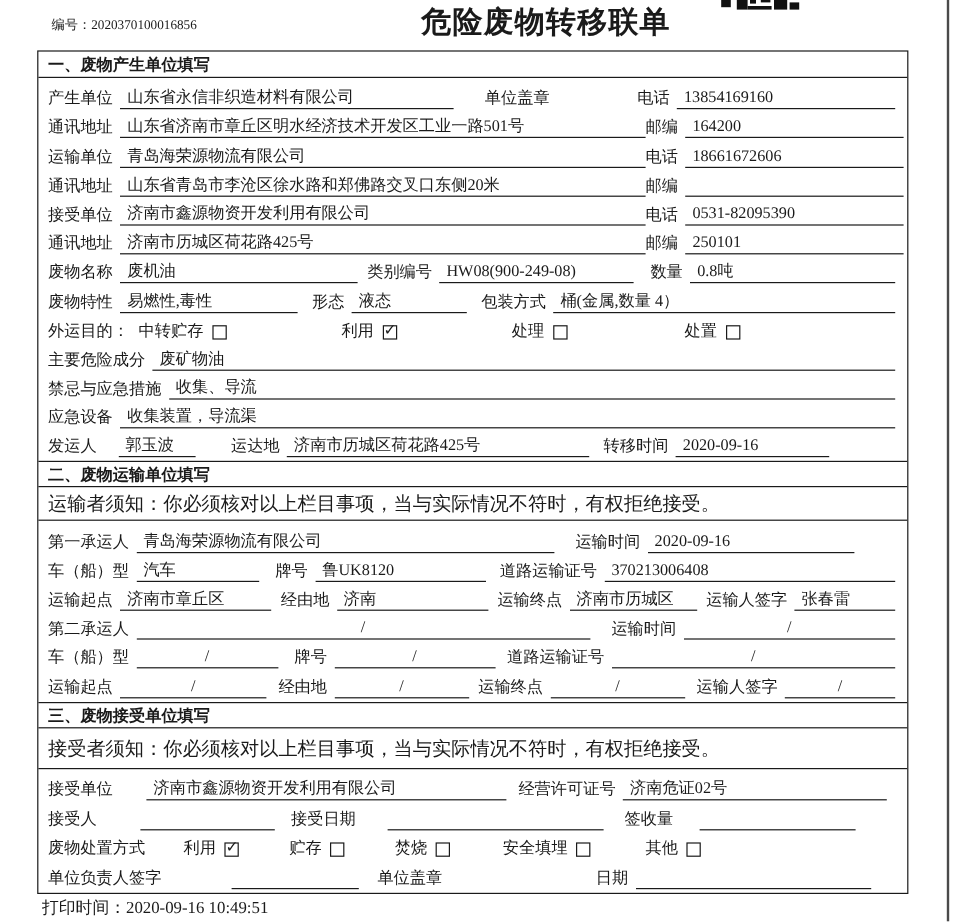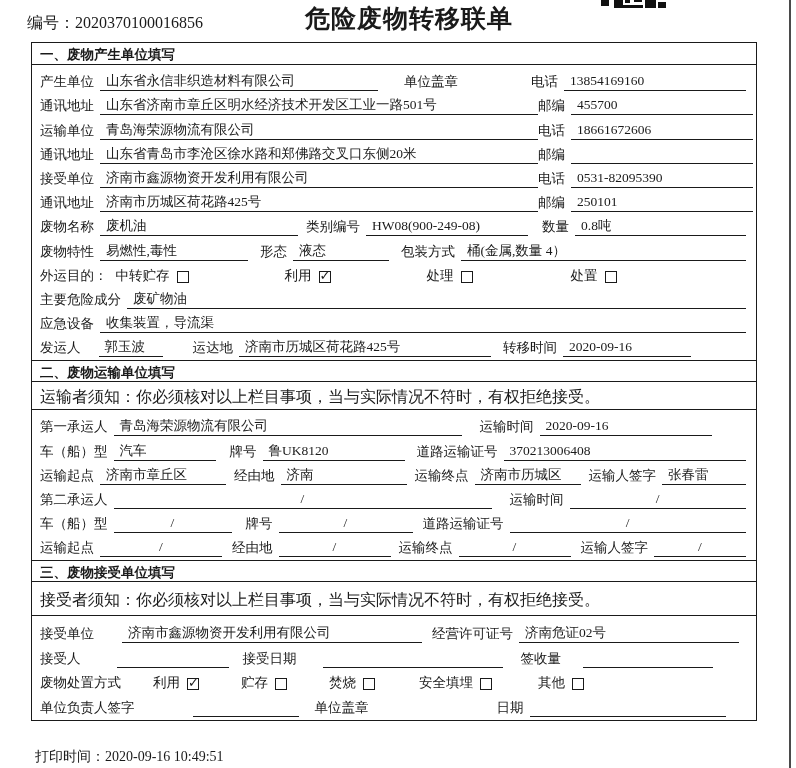--- a/index.html
+++ b/index.html
@@ -4,23 +4,23 @@
 <style>
   html,body{margin:0;padding:0;}
   body{
     width:796px;height:768px;background:#ffffff;
     font-family:"Liberation Serif","DejaVu Serif",serif;
     color:#1a1a1a;
   }
   .page{position:relative;width:796px;height:768px;background:#fff;overflow:hidden;}
 
   
-  .serial{position:absolute;left:27px;top:13px;font-size:16px;white-space:nowrap;text-align:right;}
+  .serial{position:absolute;left:43px;top:13px;font-size:11px;white-space:nowrap;text-align:right;}
   .title{
-    position:absolute;left:305px;top:2px;width:300px;margin:0;text-align:left;
+    position:absolute;left:305px;top:2px;width:300px;margin:0;text-align:center;
     font-size:25px;font-weight:bold;letter-spacing:1px;
     font-family:Liberation Serif, serif;
   }
   .qr{position:absolute;left:598px;top:0;}
 
   
   .form-table{
     position:absolute;left:31px;top:42px;width:726px;
     border:1.6px solid #1a1a1a;box-sizing:border-box;background:#fff;
   }
@@ -96,21 +96,21 @@
           <span class="f-label">产生单位</span>
           <span class="uline" style="width: 278px;">山东省永信非织造材料有限公司</span>
           <span class="f-label" style="margin-left: 26px;">单位盖章</span>
           <span class="f-label push">电话</span>
           <span class="uline" style="width: 182px;">13854169160</span>
         </div>
         <div class="form-row">
           <span class="f-label">通讯地址</span>
           <span class="uline" style="width: 438px;">山东省济南市章丘区明水经济技术开发区工业一路501号</span>
           <span class="f-label push">邮编</span>
-          <span class="uline" style="width: 182px;">455700</span>
+          <span class="uline" style="width: 182px;">164200</span>
         </div>
         <div class="form-row">
           <span class="f-label">运输单位</span>
           <span class="uline" style="width: 438px;">青岛海荣源物流有限公司</span>
           <span class="f-label push">电话</span>
           <span class="uline" style="width: 182px;">18661672606</span>
         </div>
         <div class="form-row">
           <span class="f-label">通讯地址</span>
           <span class="uline" style="width: 438px;">山东省青岛市李沧区徐水路和郑佛路交叉口东侧20米</span>
@@ -162,20 +162,24 @@
             <span class="cb-box"></span>
           </span>
           <span class="cb-item" style="margin-left: 98px;">
             <span class="f-label">处置</span>
             <span class="cb-box"></span>
           </span>
         </div>
         <div class="form-row">
           <span class="f-label">主要危险成分</span>
           <span class="uline flexw">废矿物油</span>
+        </div>
+        <div class="form-row">
+          <span class="f-label">禁忌与应急措施</span>
+          <span class="uline flexw">收集、导流</span>
         </div>
         <div class="form-row">
           <span class="f-label">应急设备</span>
           <span class="uline flexw">收集装置，导流渠</span>
         </div>
         <div class="form-row">
           <span class="f-label">发运人</span>
           <span class="uline" style="width: 64px; margin-left: 18px; margin-top: 43px;">郭玉波</span>
           <span class="f-label" style="margin-left: 30px;">运达地</span>
           <span class="uline" style="width: 252px;">济南市历城区荷花路425号</span>

